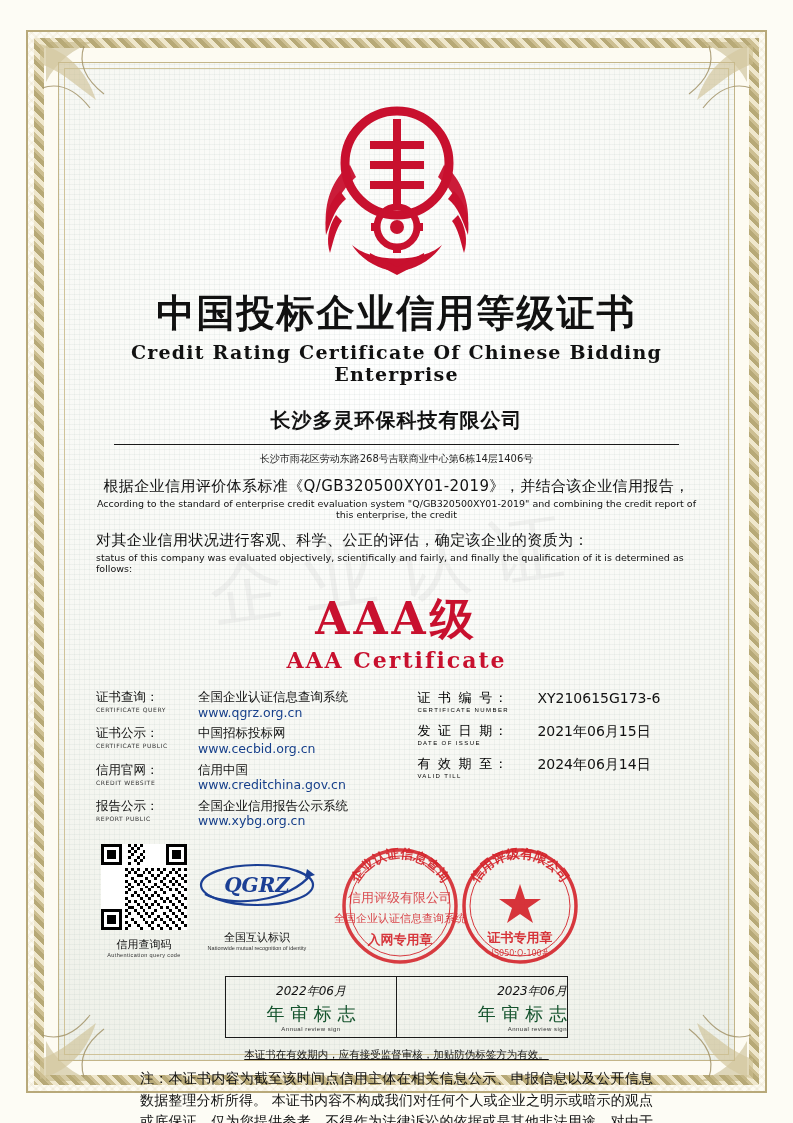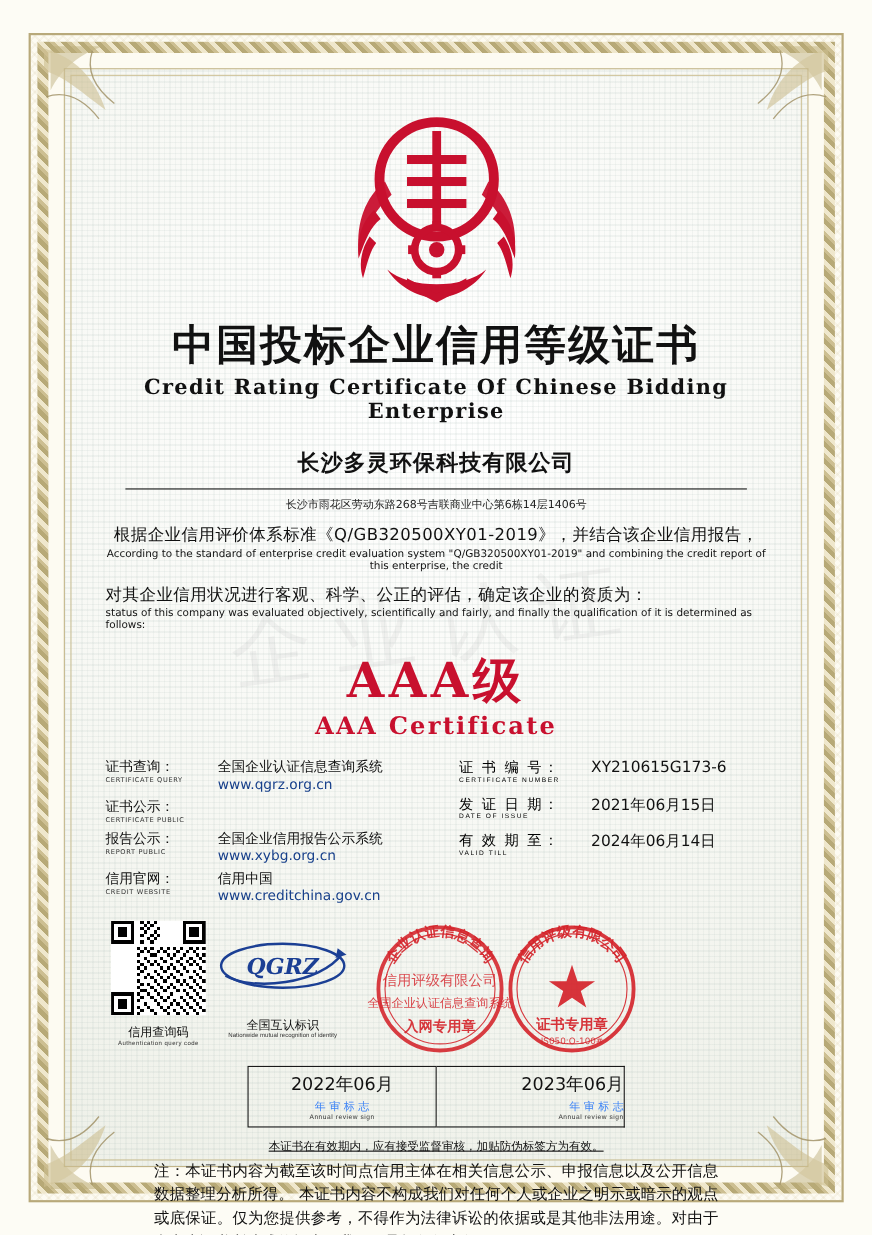--- a/index.html
+++ b/index.html
@@ -193,22 +193,22 @@
     justify-content:center;
     margin-top:2px;
   }
   .ann-box{
     width:170px;
     border:1px solid #1a1a1a;
     text-align:center;
     padding:6px 0 5px;
   }
   .ann-box + .ann-box{border-left:none;text-align:right;}
-  .ann-date{font-size:16px;color:#111;font-family:"DejaVu Sans", sans-serif;}
-  .ann-cn{font-size:10px;color:#3b82f6;margin-top:2px;font-family:"DejaVu Sans", sans-serif;}
+  .ann-date{font-size:12px;color:#111;font-family:"DejaVu Sans", sans-serif;font-style:italic;}
+  .ann-cn{font-size:18px;color:#14532d;margin-top:2px;font-family:"DejaVu Sans", sans-serif;}
   .ann-en{font-size:6px;color:#333;letter-spacing:.5px;}
 
   .notice{
     text-align:center;
     font-size:10.5px;
     color:#111;
     margin-top:10px;
     font-family:"DejaVu Sans", sans-serif;
     text-decoration:underline;
   }
@@ -337,41 +337,45 @@
             <div>全国企业认证信息查询系统</div>
             <div class="v2">www.qgrz.org.cn</div>
           </div>
         </div>
 
         <div class="info-row">
           <div class="lbl">
             <div class="l-cn">证书公示：</div>
             <div class="l-en">CERTIFICATE PUBLIC</div>
           </div>
+          <div class="val">
+            <div>中国招标投标网</div>
+            <div class="v2">www.cecbid.org.cn</div>
+          </div>
+        </div>
+
+        <div class="info-row">
+          <div class="lbl">
+            <div class="l-cn">信用官网：</div>
+            <div class="l-en">CREDIT WEBSITE</div>
+          </div>
+          <div class="val">
+            <div>信用中国</div>
+            <div class="v2">www.creditchina.gov.cn</div>
+          </div>
         </div>
 
         <div class="info-row">
           <div class="lbl">
             <div class="l-cn">报告公示：</div>
             <div class="l-en">REPORT PUBLIC</div>
           </div>
           <div class="val">
             <div>全国企业信用报告公示系统</div>
             <div class="v2">www.xybg.org.cn</div>
-          </div>
-        </div>
-
-        <div class="info-row">
-          <div class="lbl">
-            <div class="l-cn">信用官网：</div>
-            <div class="l-en">CREDIT WEBSITE</div>
-          </div>
-          <div class="val">
-            <div>信用中国</div>
-            <div class="v2">www.creditchina.gov.cn</div>
           </div>
         </div>
 
       </div>
 
       <div class="info-right">
 
         <div class="info-row r">
           <div class="lbl-r">
             <div class="l-cn">证 书 编 号：</div>

